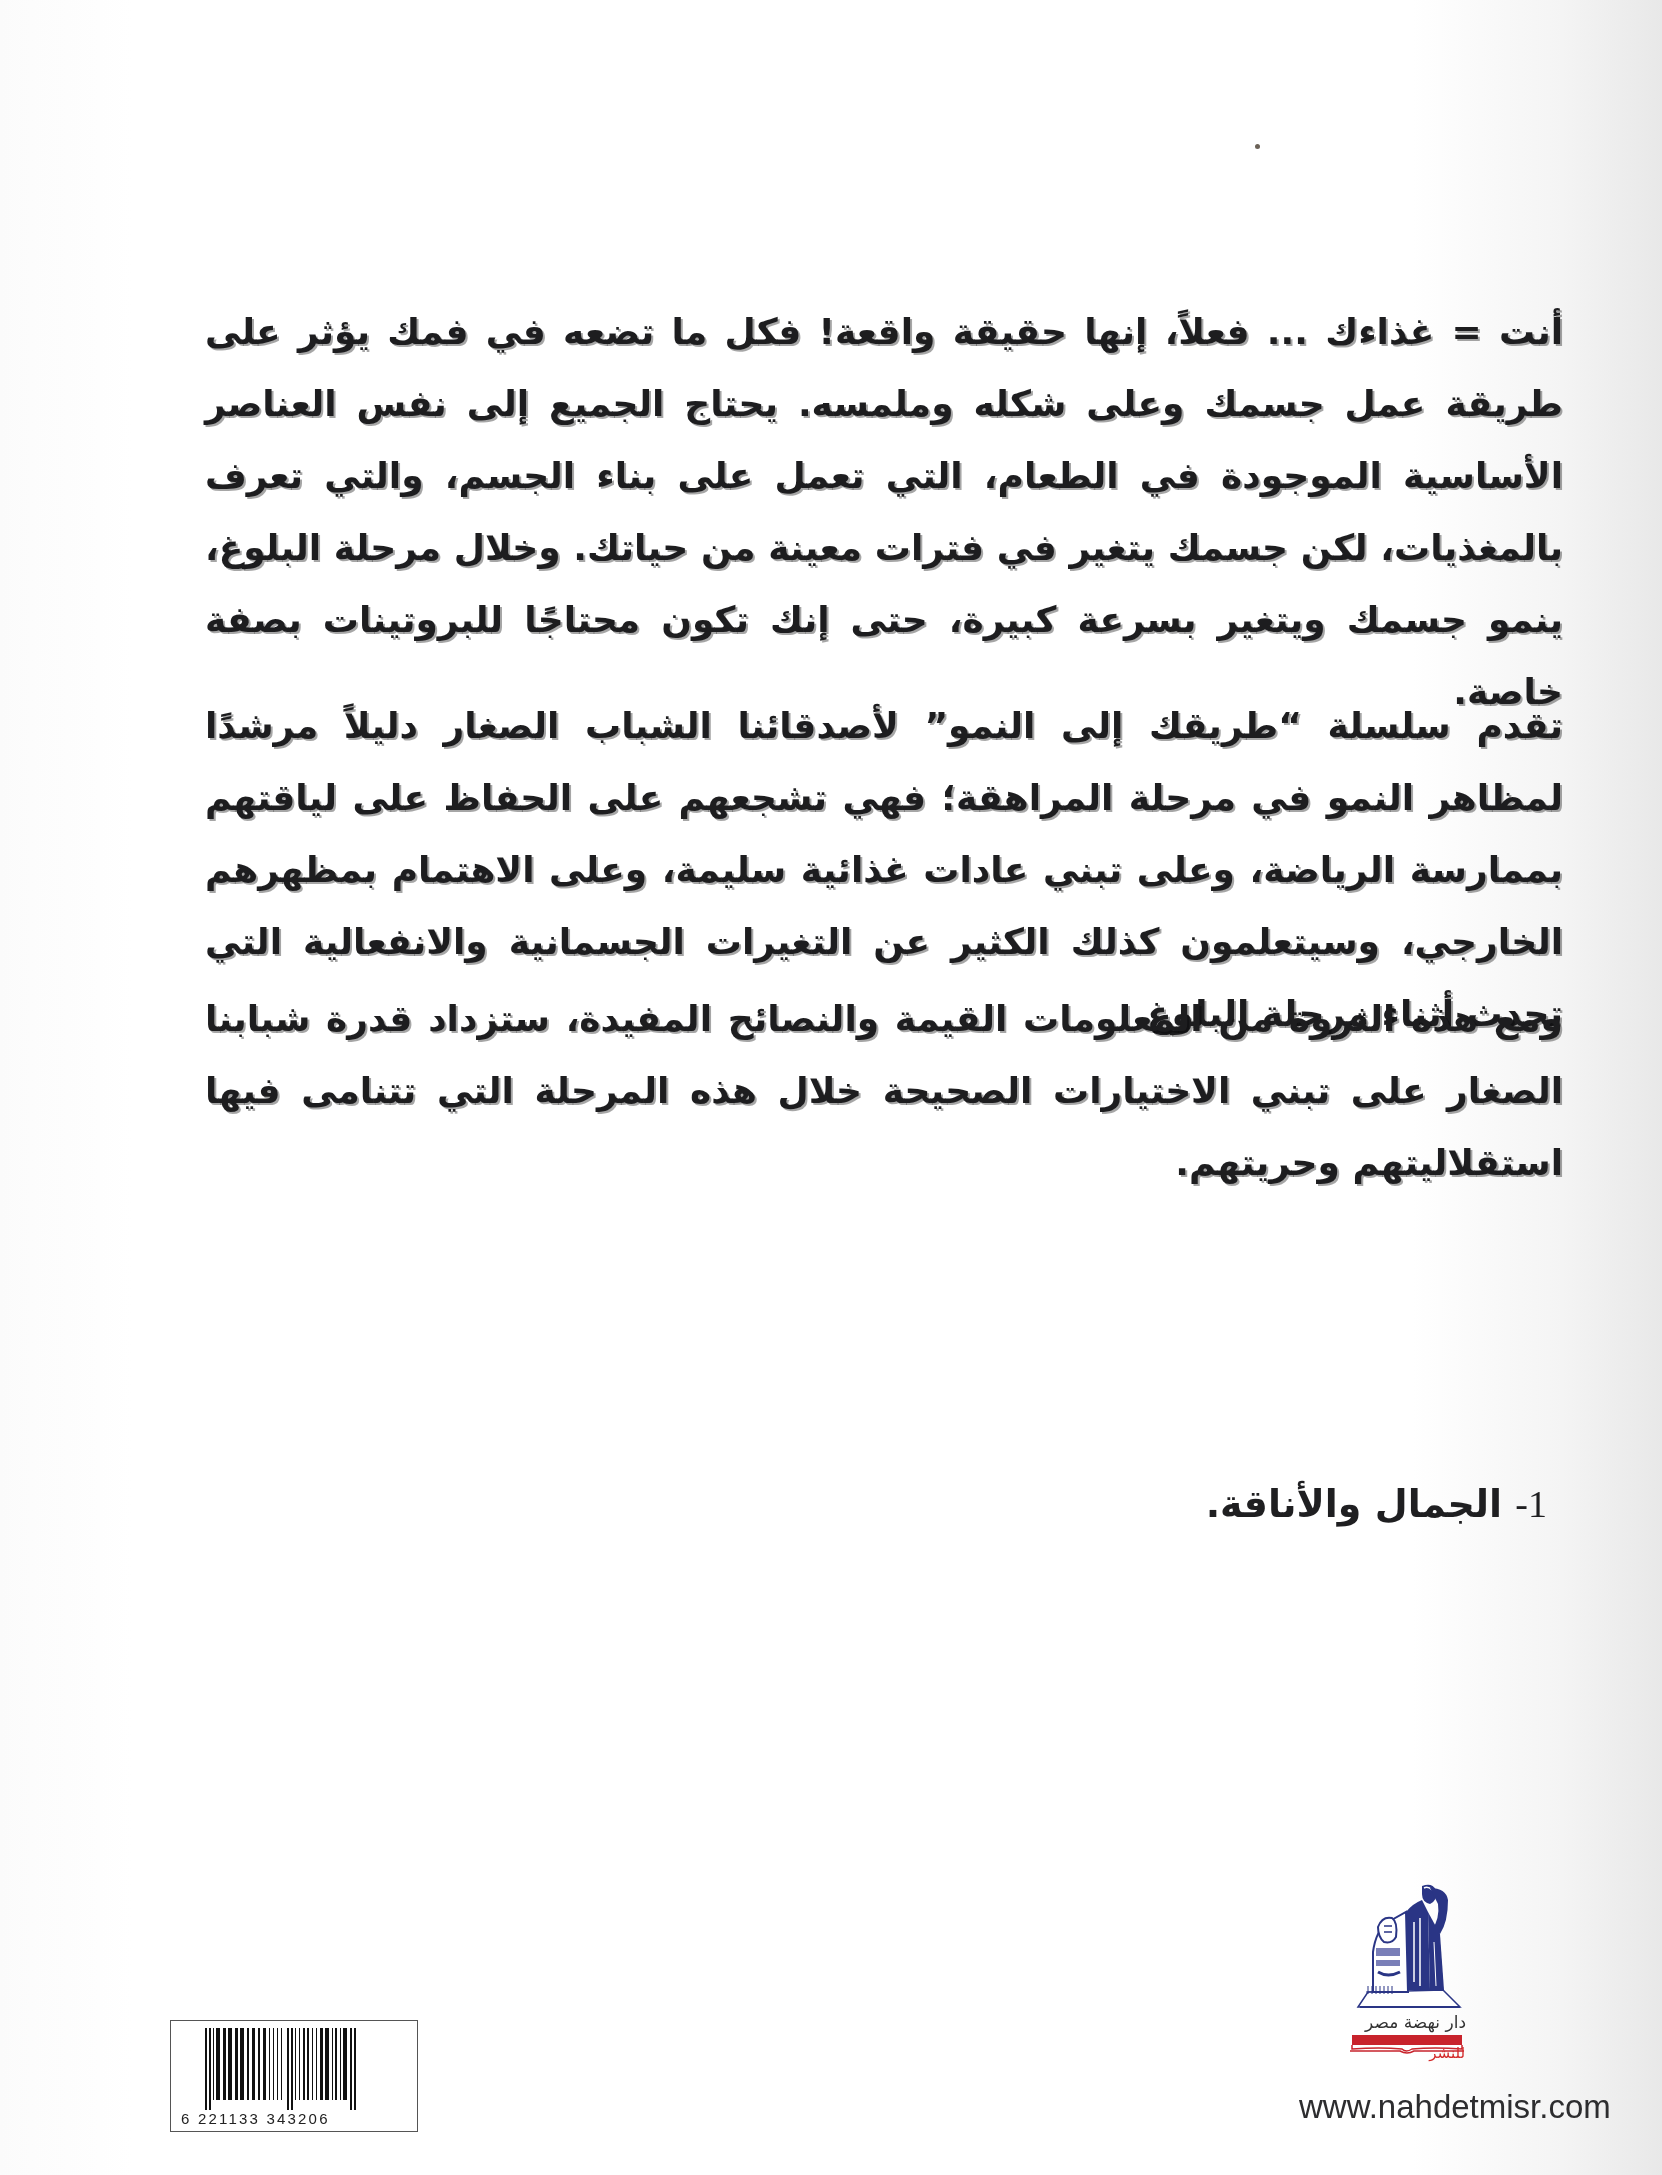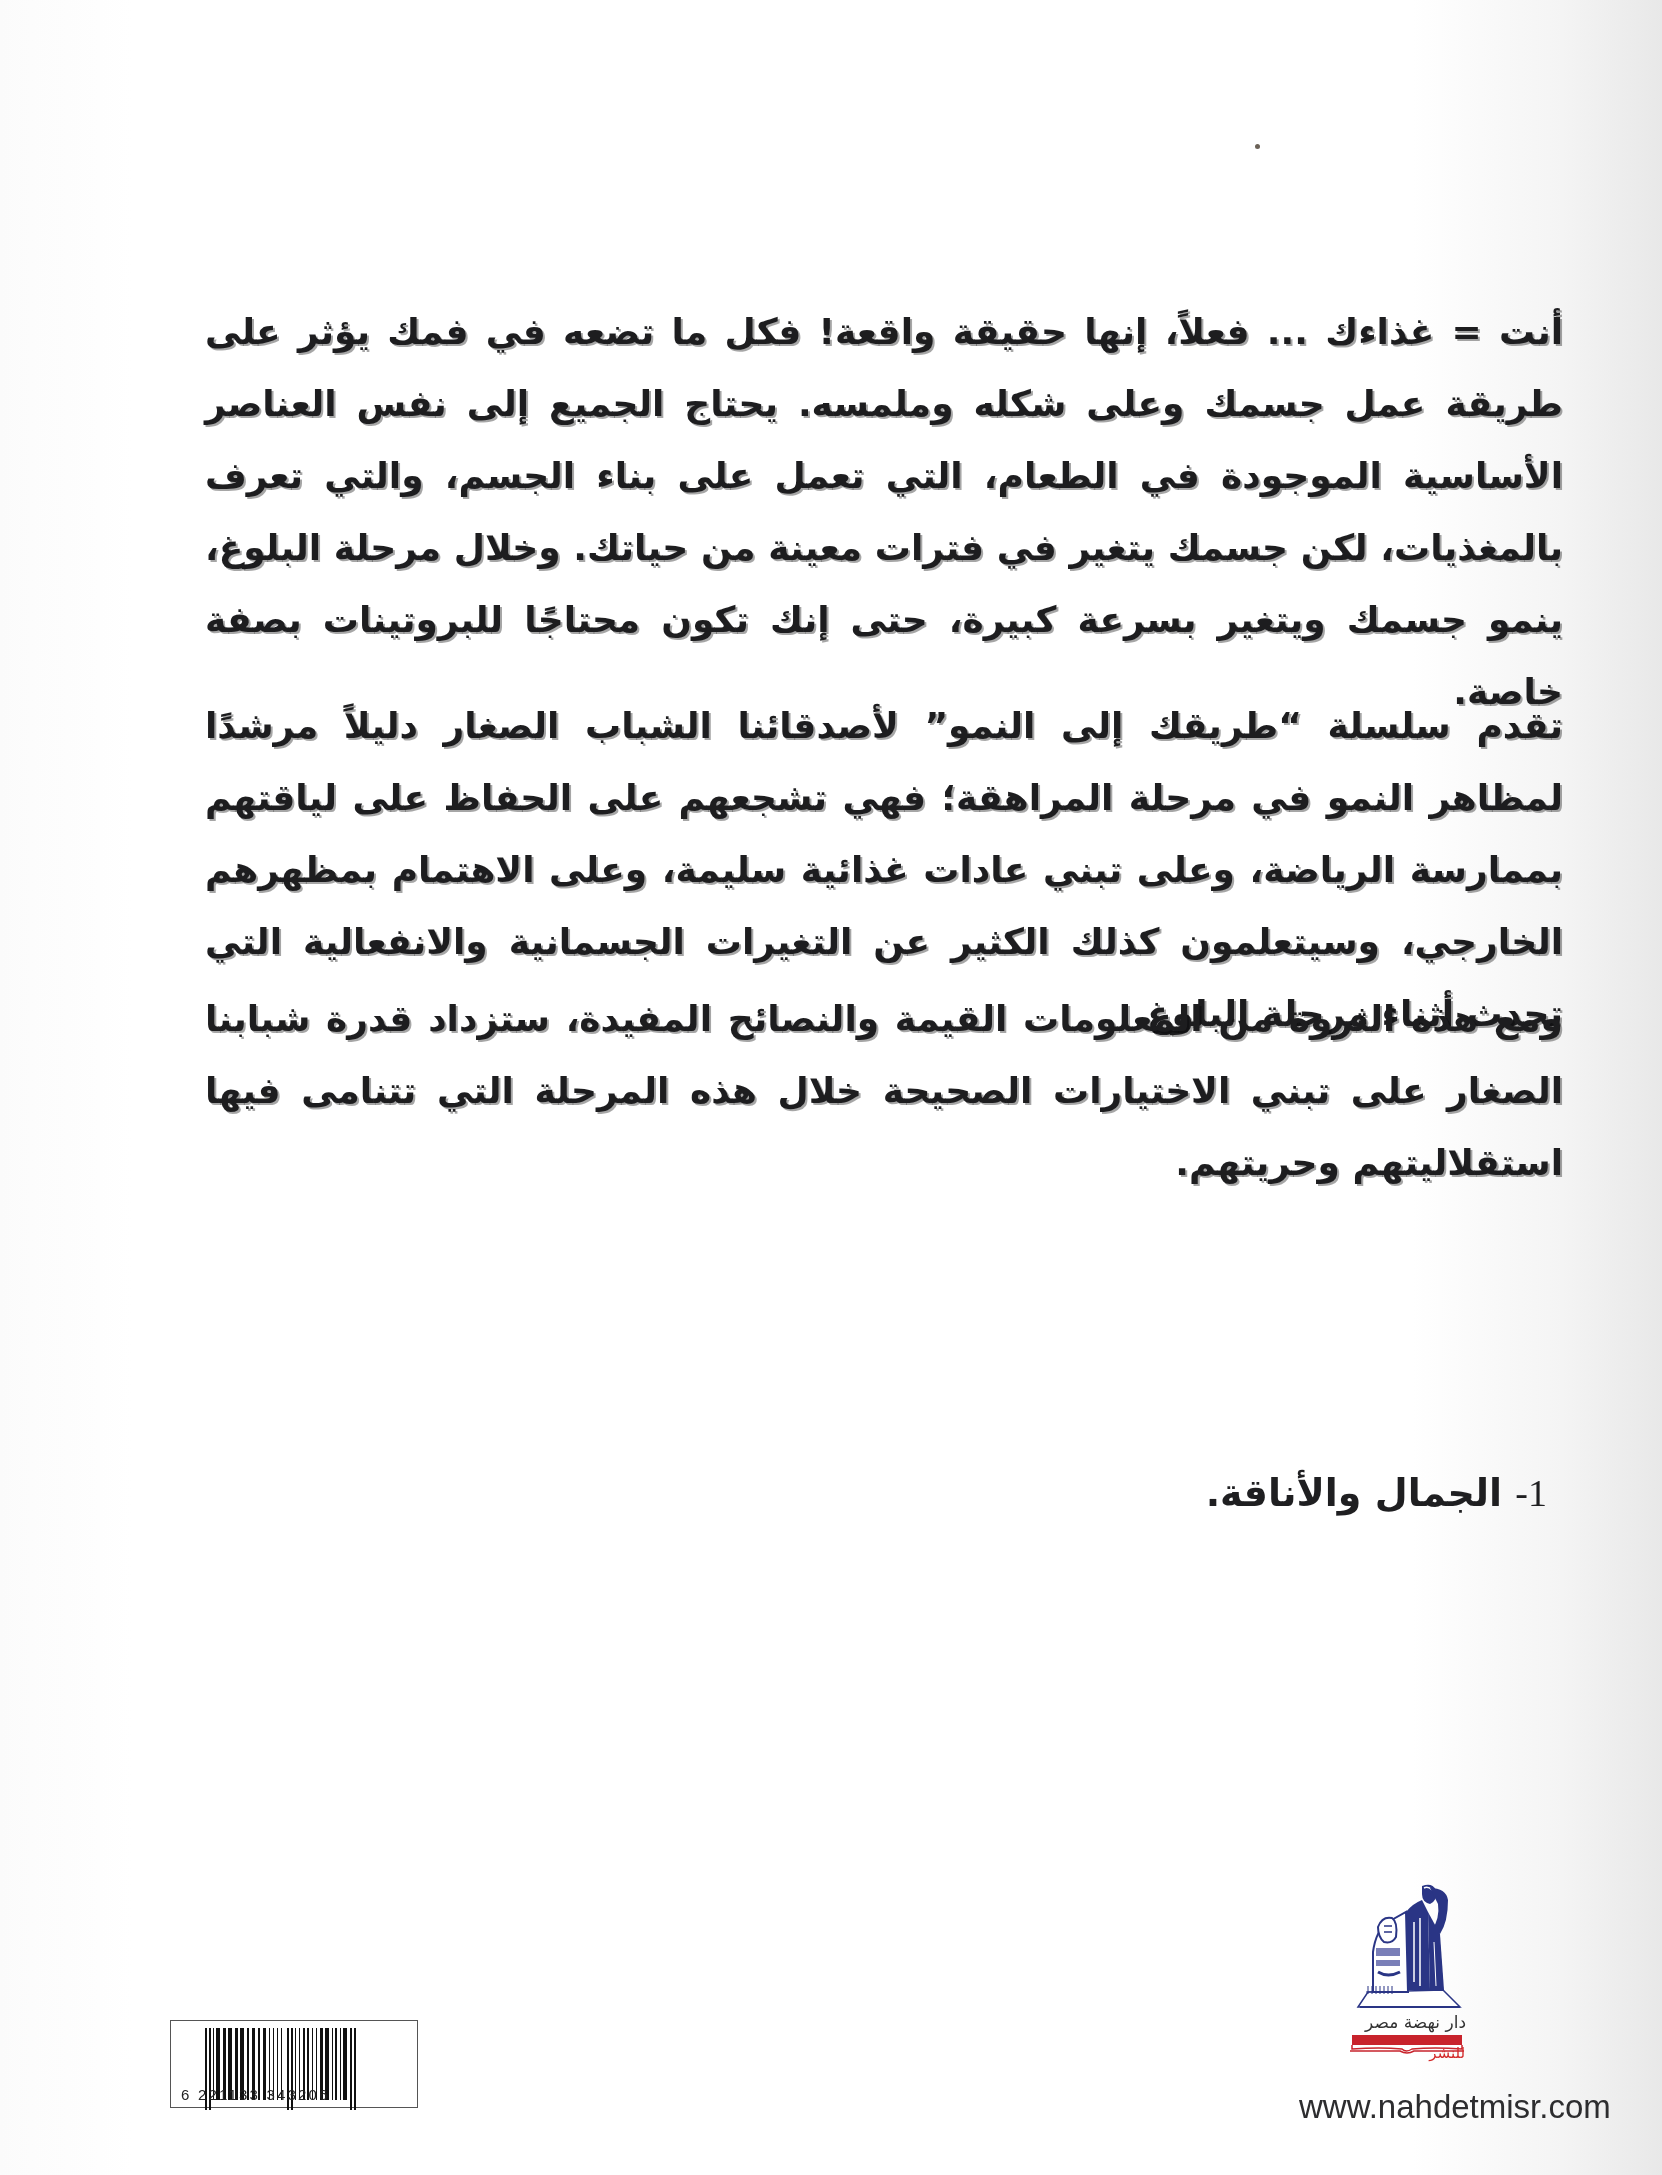--- a/index.html
+++ b/index.html
@@ -65,38 +65,38 @@
   }
   .series-list {
     list-style: none;
     margin: 0;
     padding: 0;
   }
   .series-item {
     font-family: "DejaVu Sans", sans-serif;
     font-weight: bold;
     font-size: 38px;
-    line-height: 50px;
+    line-height: 72px;
     white-space: nowrap;
   }
   .series-item .num {
     font-family: "Liberation Serif", serif;
     font-weight: normal;
     font-size: 38px;
   }
   .series-item.current {
     color: #e5202e;
   }
 
   .barcode {
     position: absolute;
     left: 170px;
     top: 2020px;
     width: 248px;
-    height: 88px;
+    height: 112px;
     border: 1.5px solid #555;
     background: #fff;
     box-sizing: border-box;
   }
   .barcode svg {
     position: absolute;
     left: 0; top: 0;
   }
   .barcode-digits {
     position: absolute;

